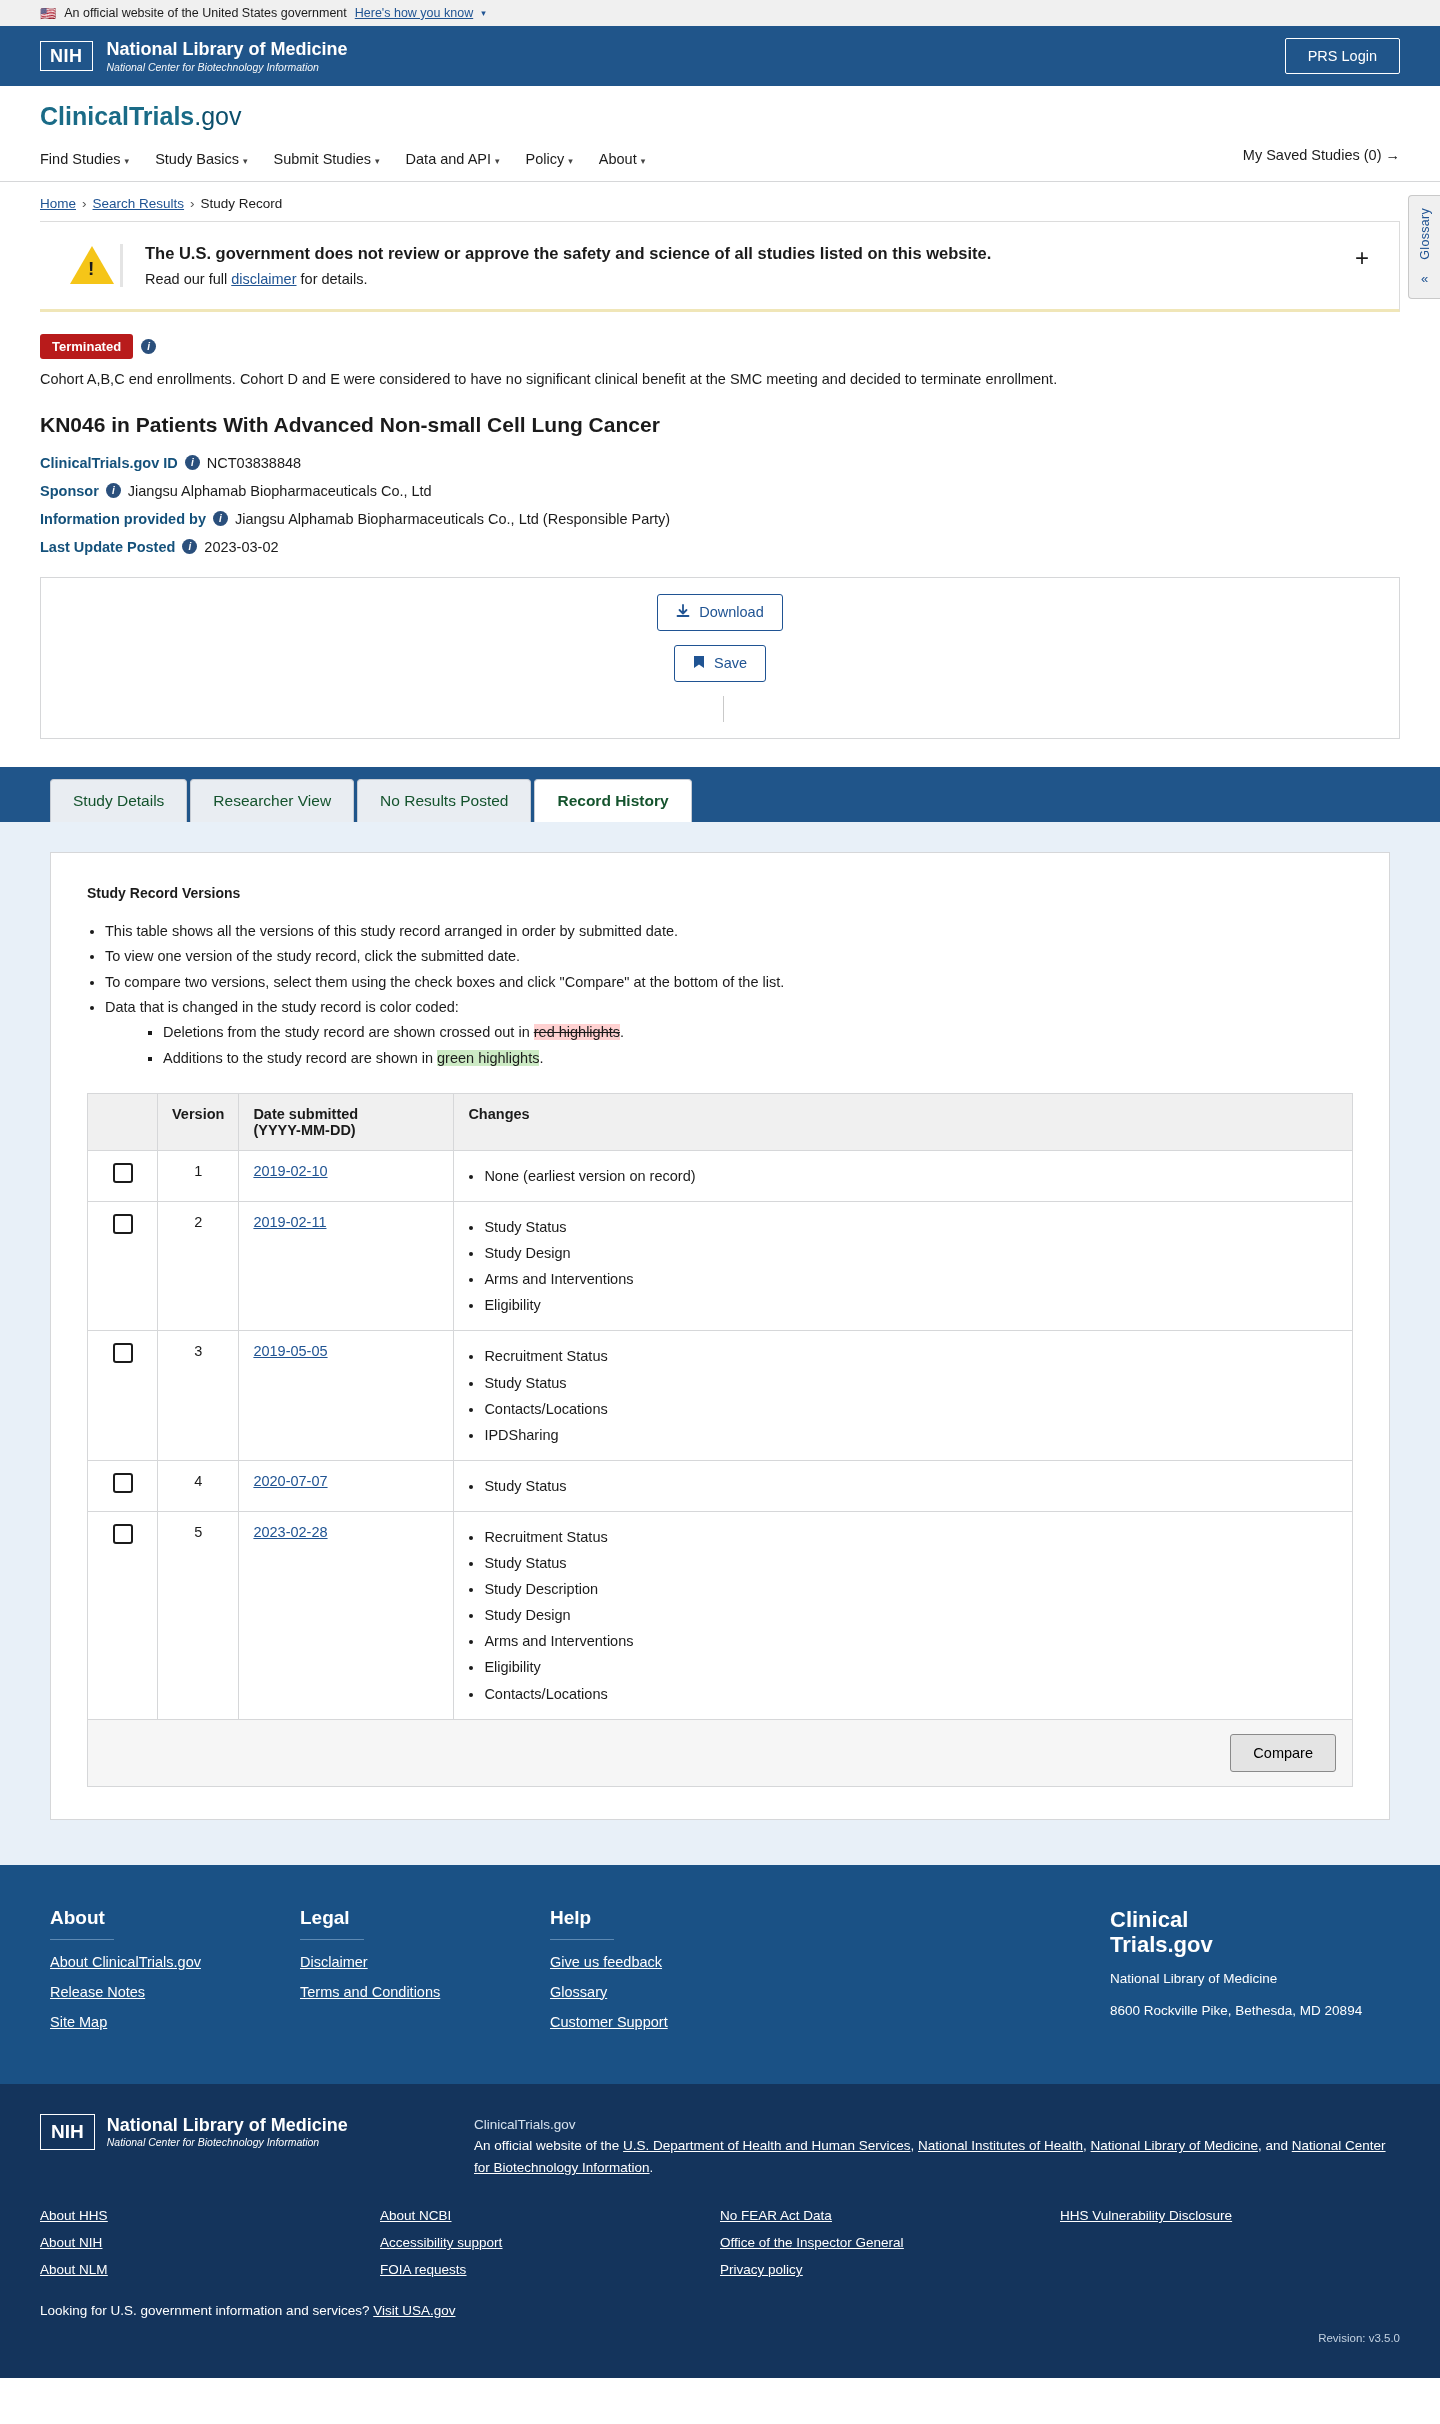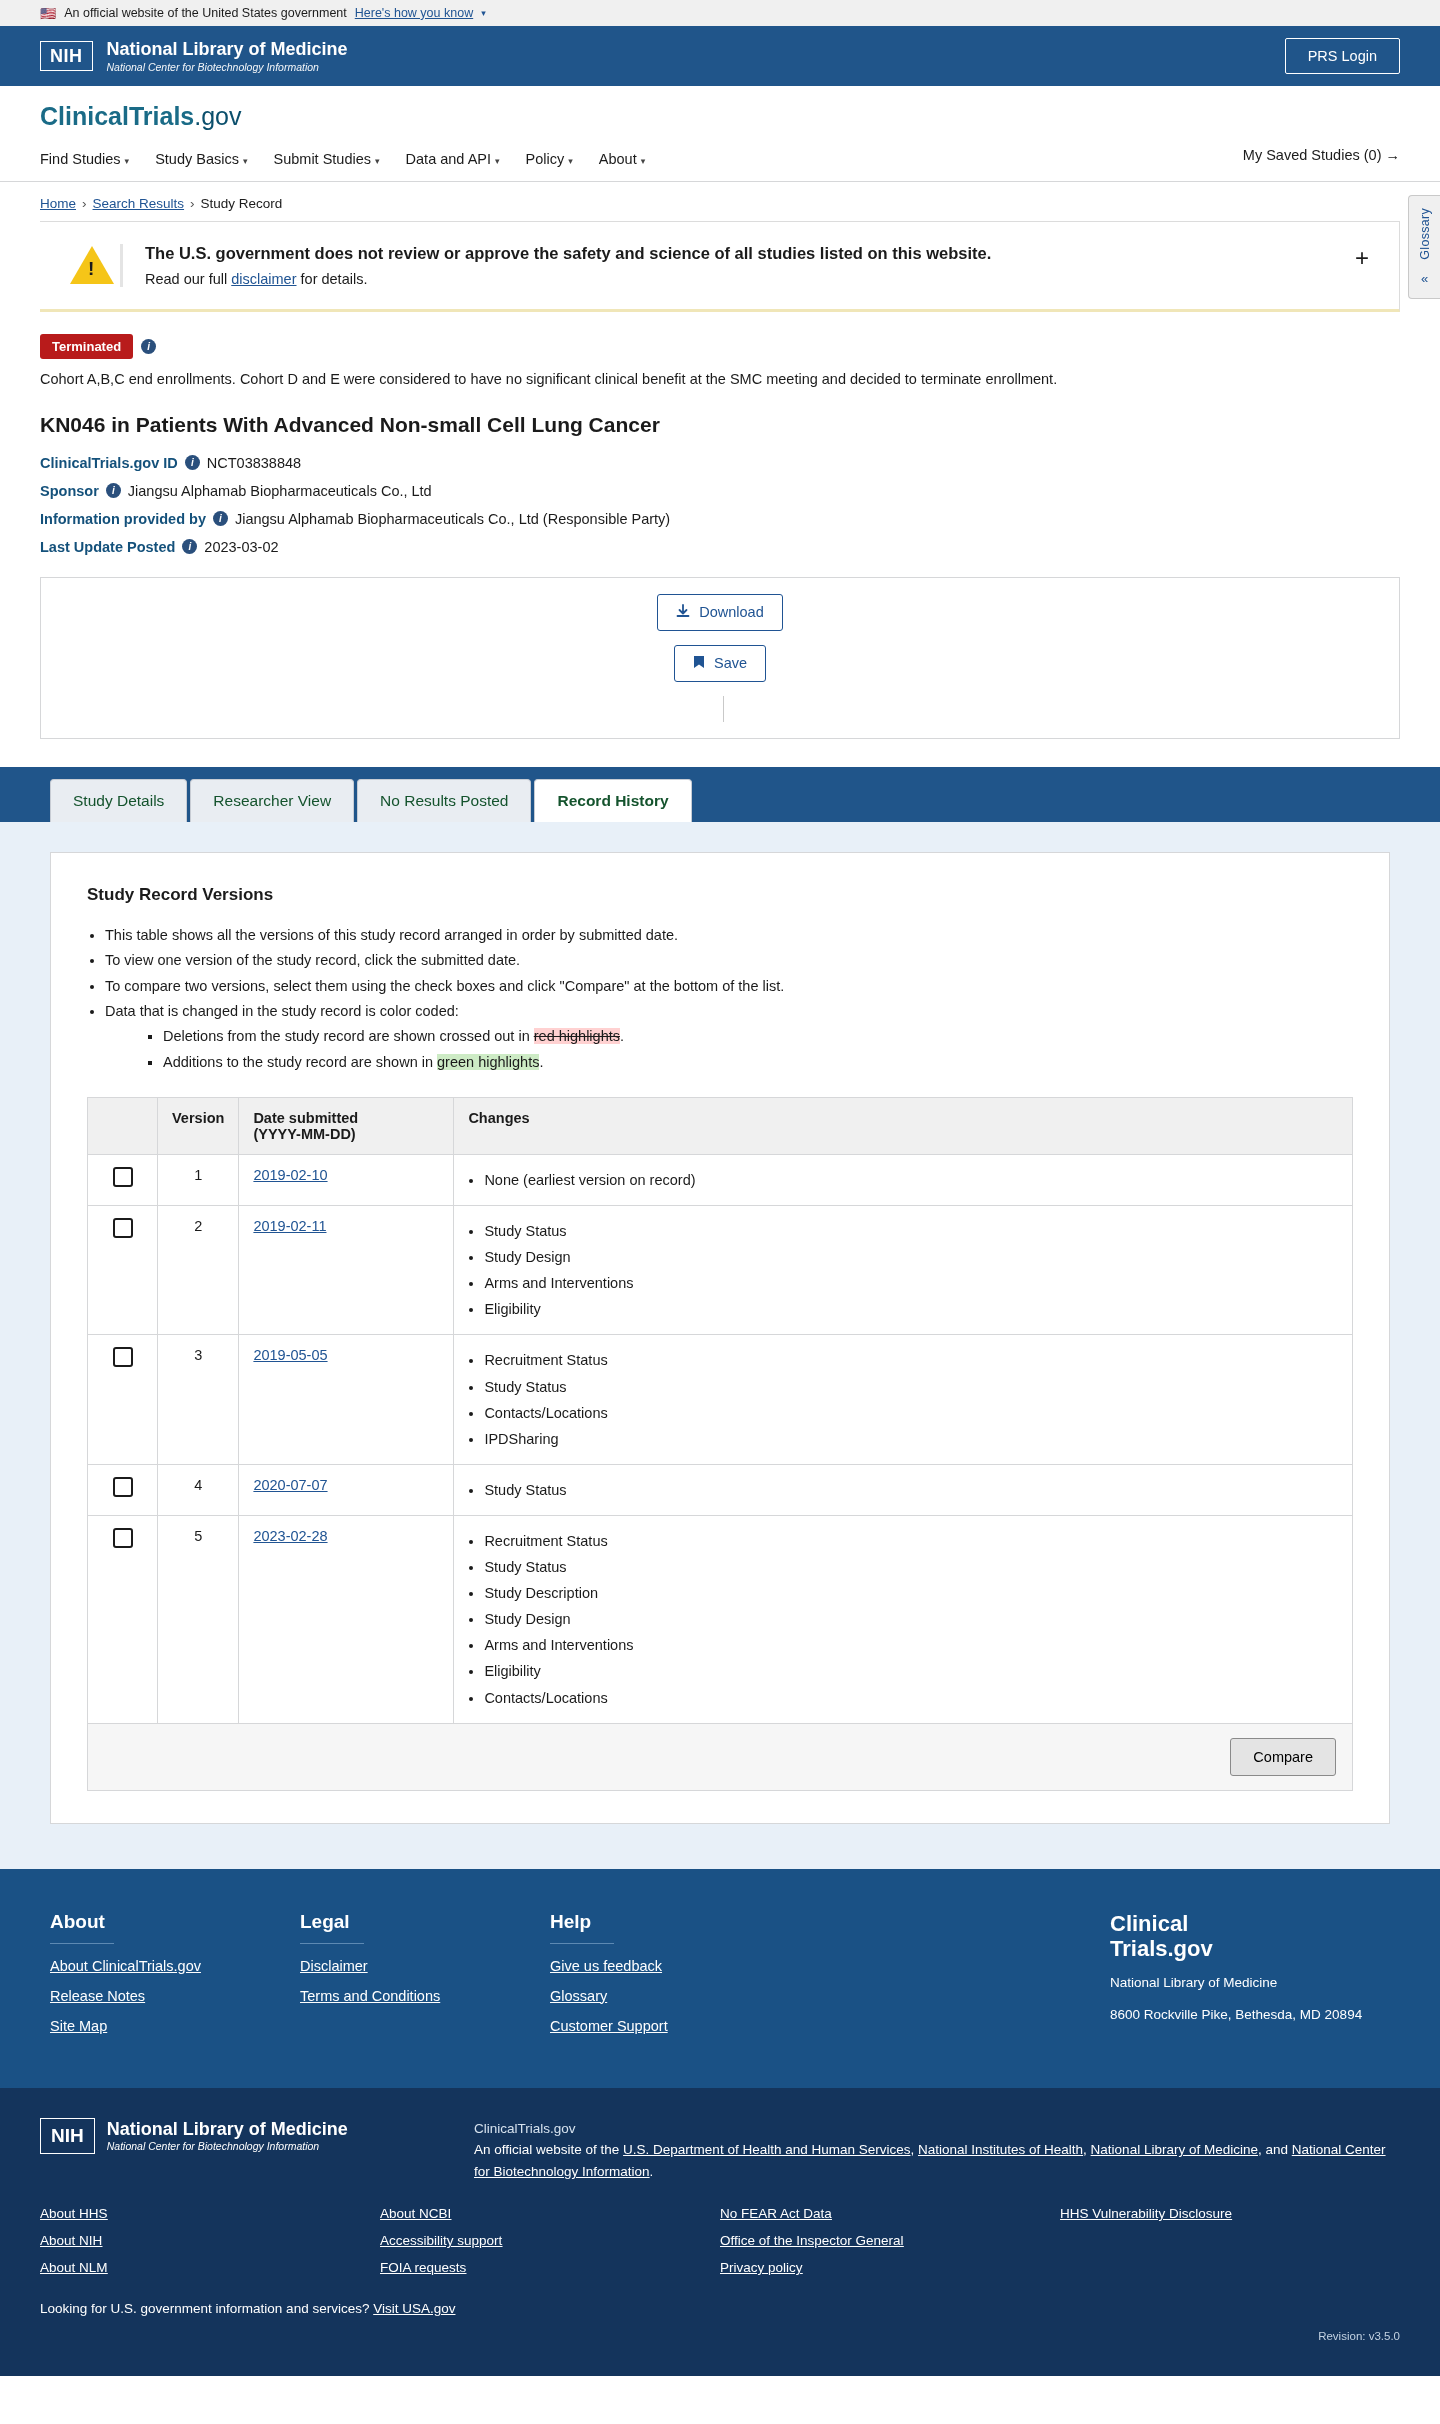--- a/index.html
+++ b/index.html
@@ -168,21 +168,21 @@
     font-size:15.5px;
     border-radius:4px 4px 0 0;
     cursor:pointer;
     border:1px solid #c7ccd4;
     border-bottom:none;
   }
   .tab.active { background:#fff; font-weight:bold; }
 
   .panel-wrap { background:#e8f0f8; padding:30px 50px 45px 50px; }
   .panel { background:#fff; border:1px solid #d6d7d9; padding:32px 36px; }
-  .panel h2 { font-size:17px; margin:0 0 18px 0; }
+  .panel h2 { font-size:14px; margin:0 0 18px 0; }
 
   ul.info { margin:0 0 0 18px; padding:0; font-size:14.5px; line-height:1.75;}
   ul.info ul { margin-left:18px; list-style:square; }
   .hl-red { background:#ffd1d1; text-decoration:line-through; }
   .hl-green { background:#cdebc5; }
 
   table.versions { border-collapse:collapse; width:100%; margin-top:22px; font-size:14.5px;}
   table.versions th {
     background:#f0f0f0;
     border:1px solid #d6d7d9;
@@ -251,21 +251,21 @@
 
   footer.f2 { background:#14345c; color:#fff; padding:30px 40px 34px 40px; }
   .f2top { display:flex; gap:34px; align-items:flex-start; }
   .nlm-logo { display:flex; align-items:center; gap:12px; width:400px;}
   .nlm-box { border:1.5px solid #fff; padding:6px 10px; font-weight:bold; font-size:19px;}
   .nlm-t { font-size:18px; font-weight:bold; }
   .nlm-s { font-size:10.5px; font-style:italic; }
   .f2text { font-size:13.5px; line-height:1.6; flex:1; }
   .f2text a { color:#fff; text-decoration:underline;}
   .f2small { color:#d6e2ee; }
-  .linkgrid { display:grid; grid-template-columns:340px 340px 340px auto; margin-top:24px; row-gap:12px;text-decoration:underline;}
+  .linkgrid { display:grid; grid-template-columns:340px 340px 340px auto; margin-top:30px; row-gap:12px;text-decoration:underline;}
   .linkgrid a { color:#fff; font-size:13.5px; text-decoration:underline; }
   .usagov { margin-top:26px; font-size:13.5px; }
   .usagov a { color:#fff; text-decoration:underline; }
   .rev { text-align:right; font-size:11.5px; color:#c3d2e2; margin-top:14px;}
   .page { position:relative; }
 </style>
 </head>
 <body>
 
 <div class="page">

